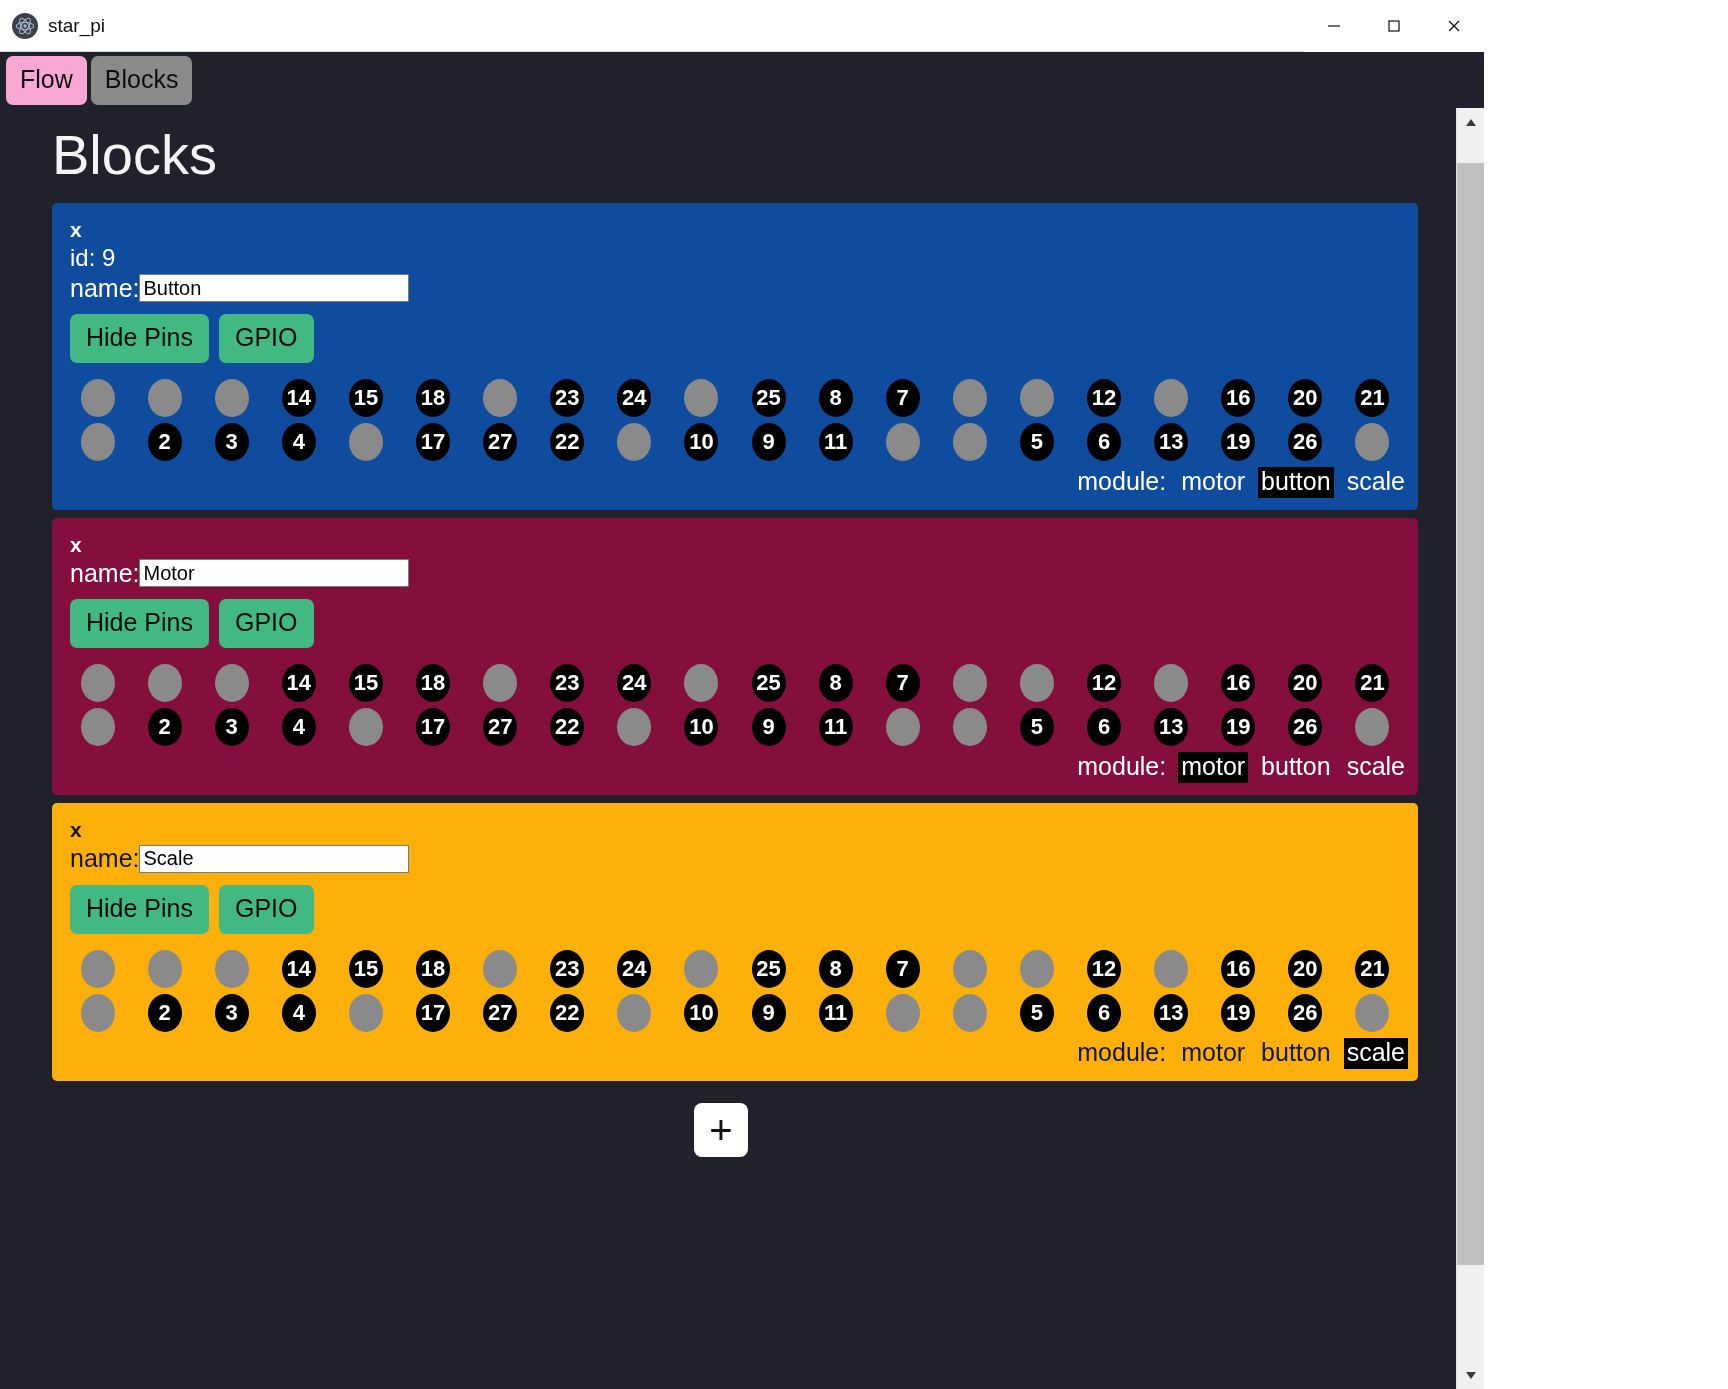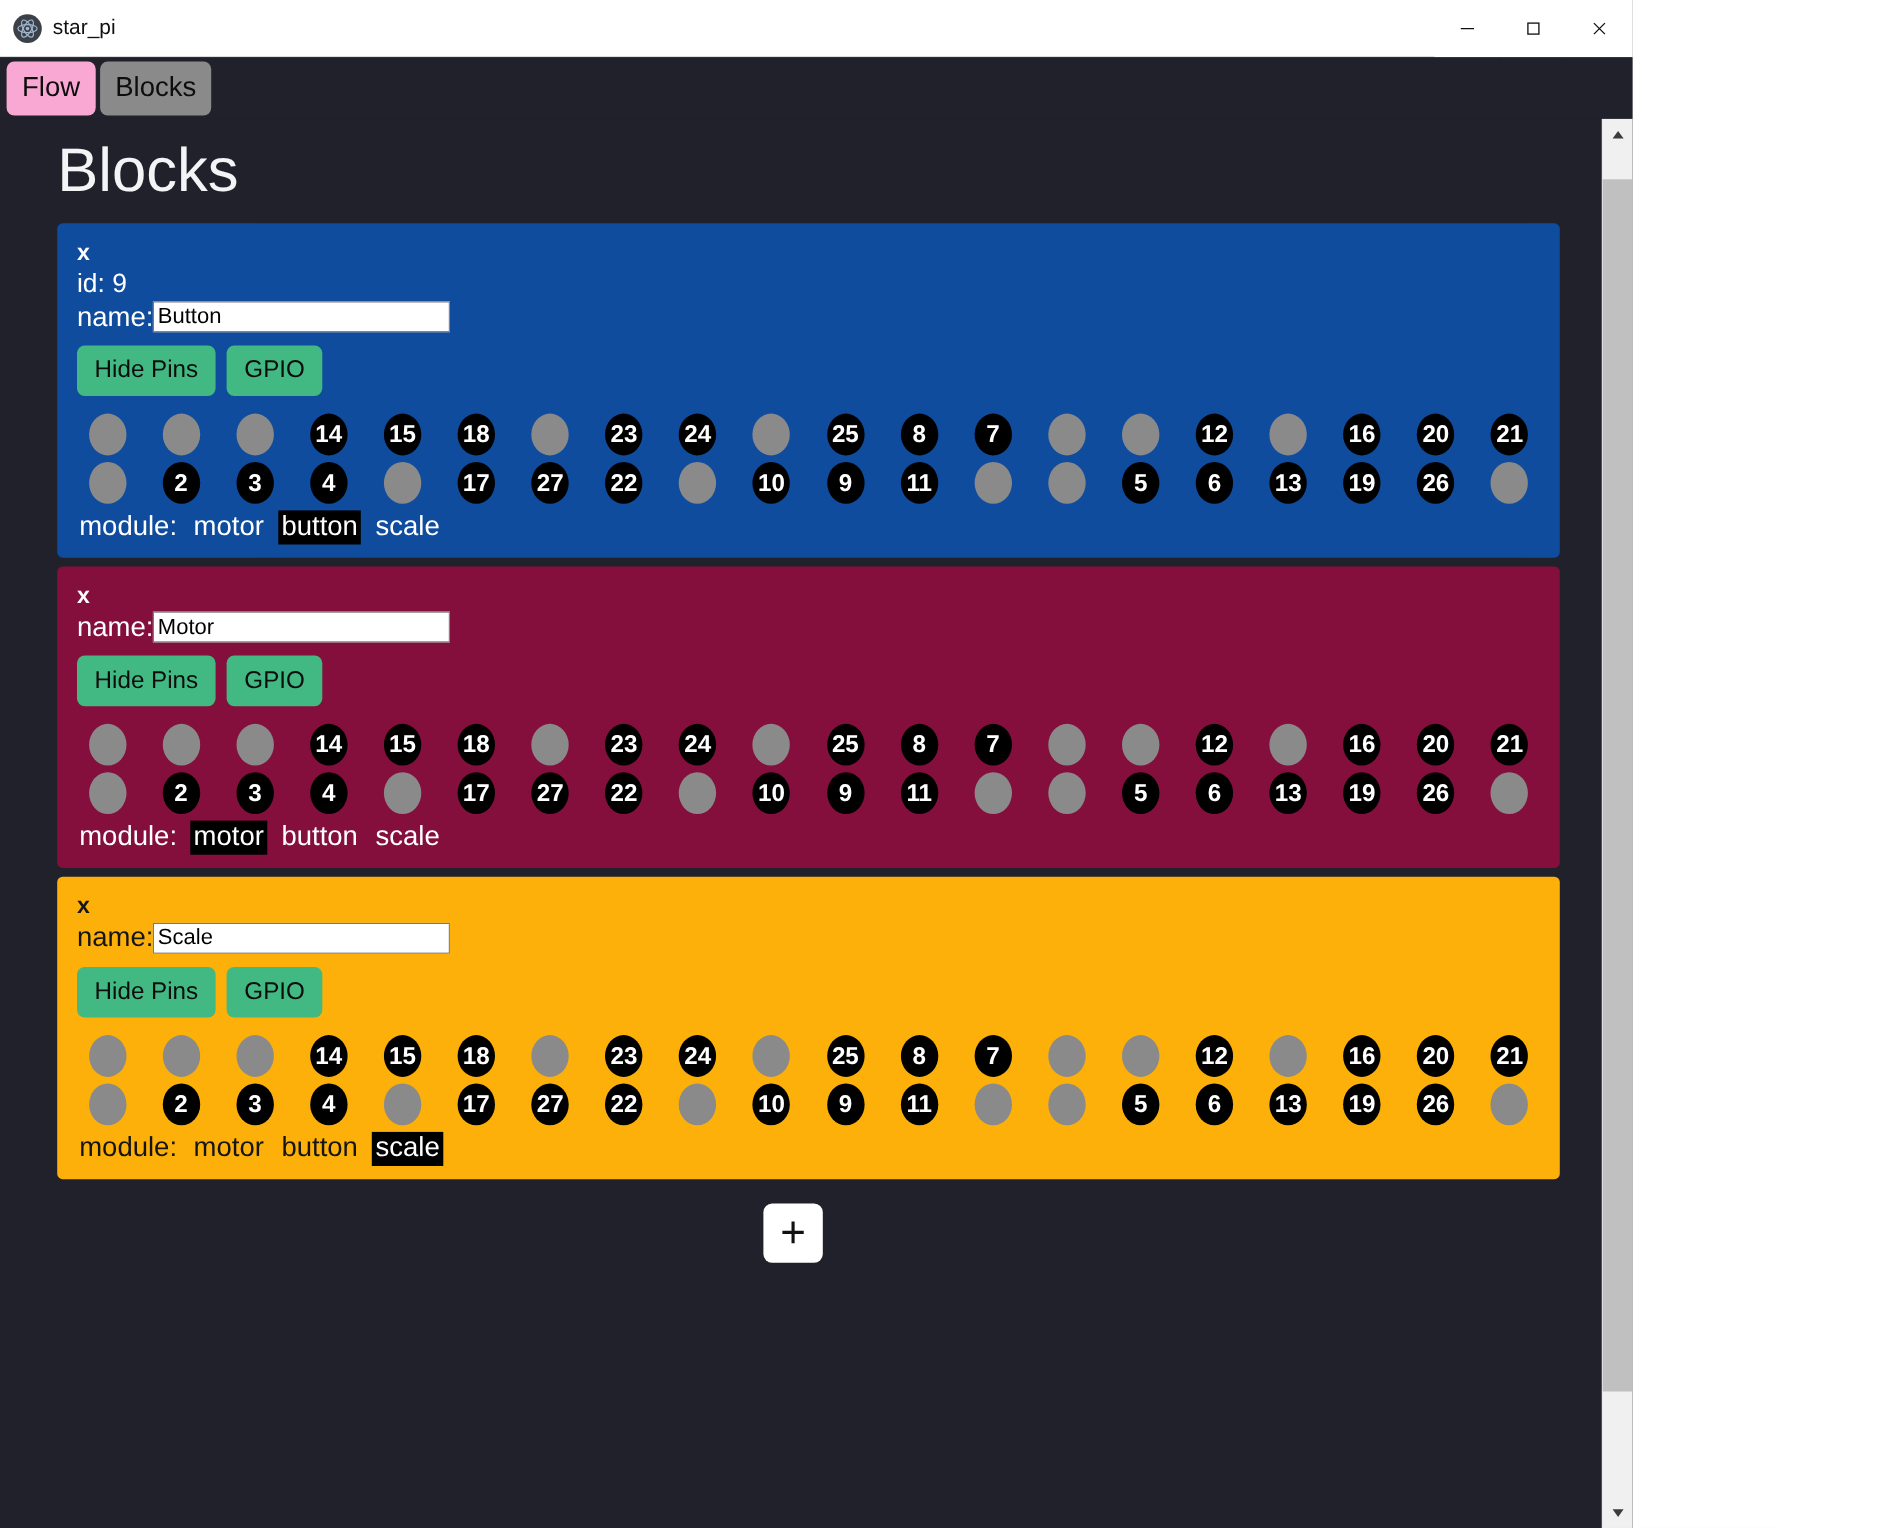--- a/index.html
+++ b/index.html
@@ -125,21 +125,21 @@
     padding: 1px 3px;
     outline: none;
   }
   .blk-btn-row {
     display: flex; gap: 10px;
     padding-left: 18px;
     margin-top: 12px;
   }
   .blk-btn {
     font-family: "Liberation Sans", sans-serif;
-    font-size: 22px; line-height: 1;
+    font-size: 25px; line-height: 1;
     color: #0d0d0d;
     background: #42b883;
     border: none; border-radius: 7px;
     padding: 11px 16px 13px 16px;
     cursor: pointer;
   }
 
   .pin-rows { padding: 16px 12px 0 12px; }
   .pin-row {
     display: grid;
@@ -160,21 +160,21 @@
     cursor: pointer;
     line-height: 1;
   }
   .pin.empty { background: #8a8a8a; color: transparent; }
 
   .module-row {
     padding-left: 20px;
     margin-top: 5px;
     font-size: 25px;
     line-height: 1;
-    display: flex; align-items: baseline; gap: 0;
+    display: flex; align-items: baseline; gap: 0; justify-content: flex-end;
   }
   .module-row .mlabel { margin-right: 12px; }
   .module-row .mopt {
     padding: 2px 3px 4px 3px;
     margin-right: 10px;
     cursor: pointer;
   }
   .module-row .mopt.sel { background: #000; color: #ffffff; }
 
   

